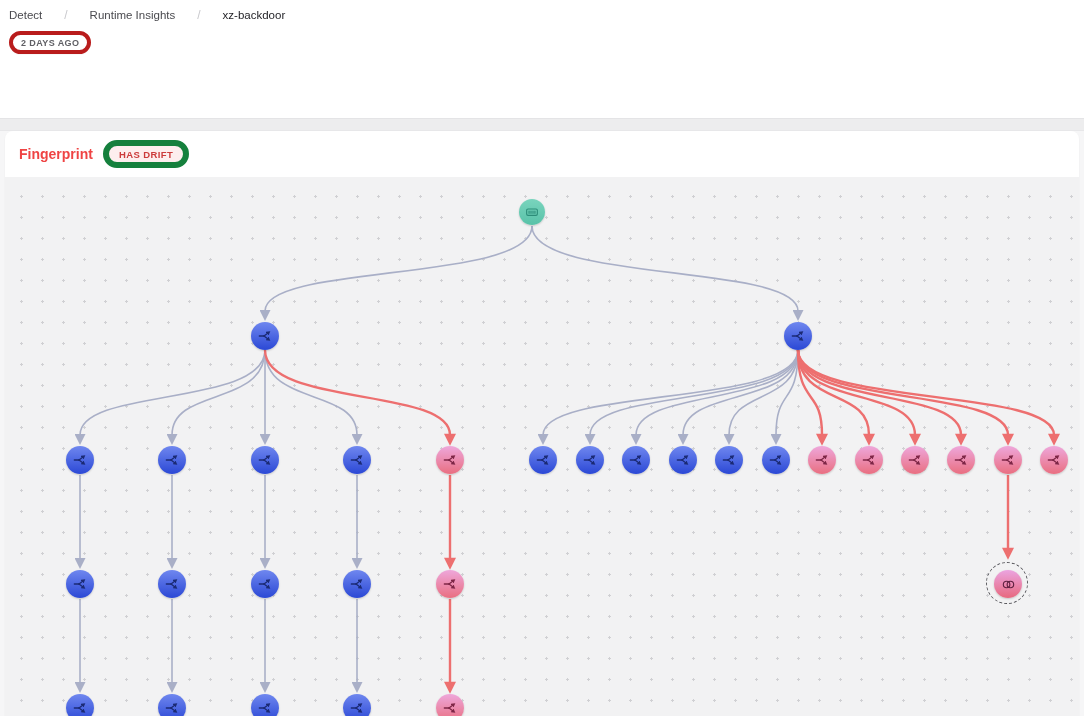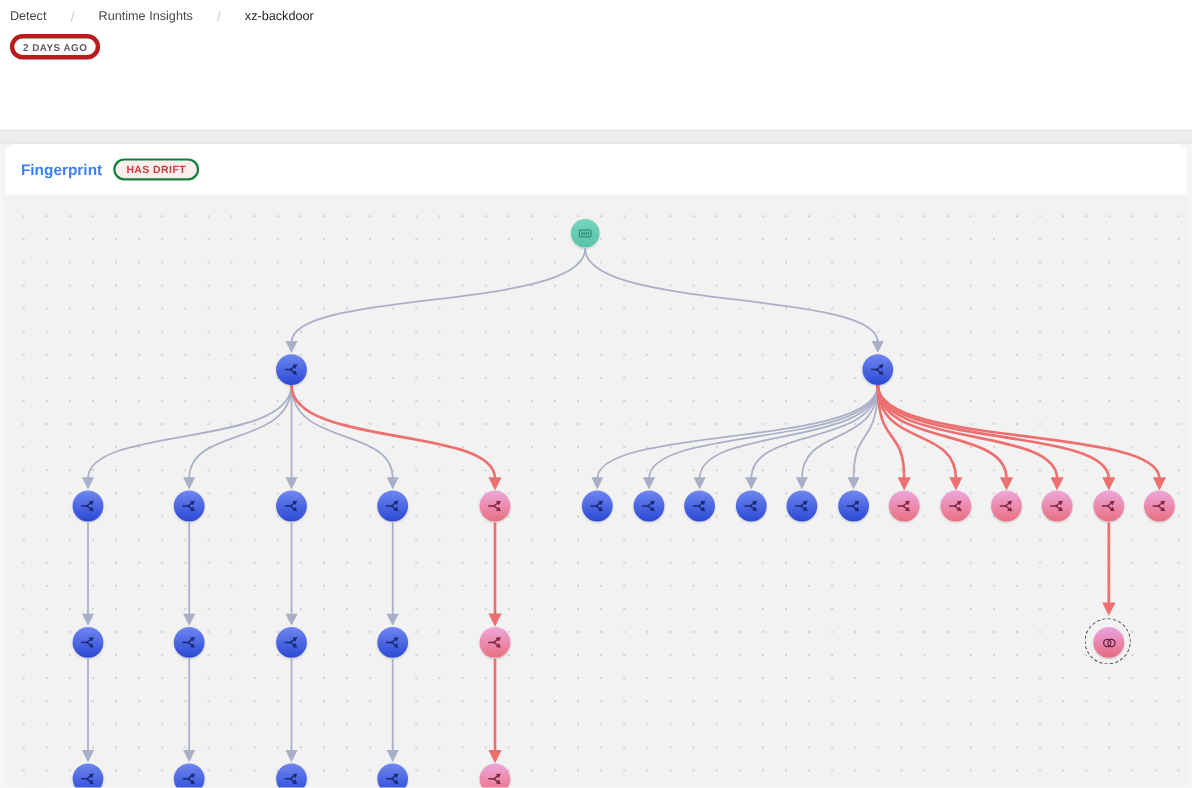--- a/index.html
+++ b/index.html
@@ -21,22 +21,22 @@
     box-shadow:0 1px 1px rgba(0,0,0,.03); }
 
   .band { height:13px; background:#ededee; border-top:1px solid #e4e4e6;
     border-bottom:1px solid #e7e7e9; }
 
   
   .card { margin:0 5px; background:#ffffff; border-radius:8px 8px 0 0;
     box-shadow:0 1px 2px rgba(0,0,0,.05); }
   .card-header { height:46px; display:flex; align-items:center; gap:10px;
     padding-left:14px; }
-  .card-title { font-size:14px; font-weight:700; color:#3b82f6; }
-  .drift-badge { background:#fdeeee; border:2px solid #15803d; color:#cc3b3b;
+  .card-title { font-size:14px; font-weight:700; color:#ef4444; }
+  .drift-badge { background:#fdeeee; border:6px solid #15803d; color:#cc3b3b;
     border-radius:999px; padding:3px 10px 2px; font-size:9.5px; font-weight:700;
     letter-spacing:.4px; }
 
   
   .graph { position:relative; width:1074px; height:564px; overflow:hidden;
     background-color:#f2f2f3;
     background-image:radial-gradient(#d0d0d3 1.1px, transparent 1.3px);
     background-size:21px 21px; background-position:6px 9px; }
   .graph svg.edges { position:absolute; left:0; top:0; }
   .node { position:absolute; width:28px; height:28px; border-radius:50%;

